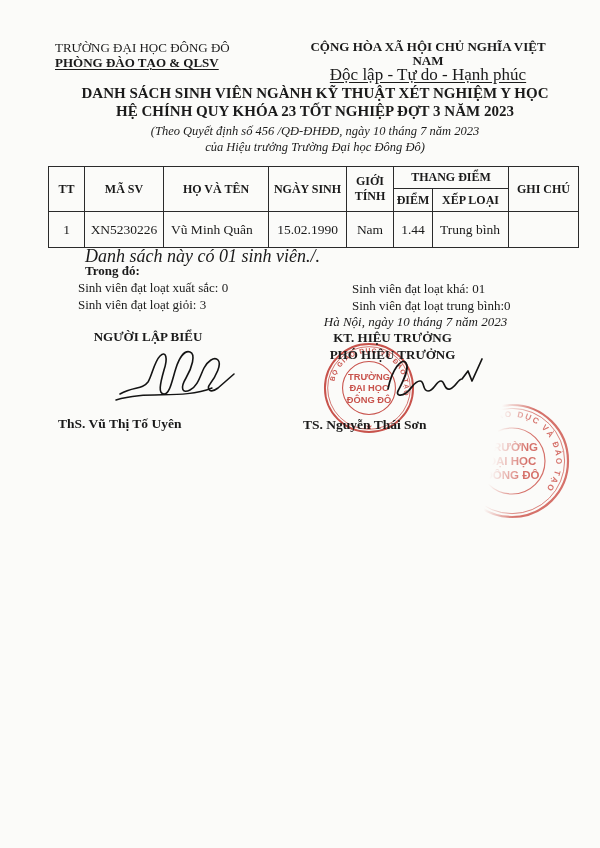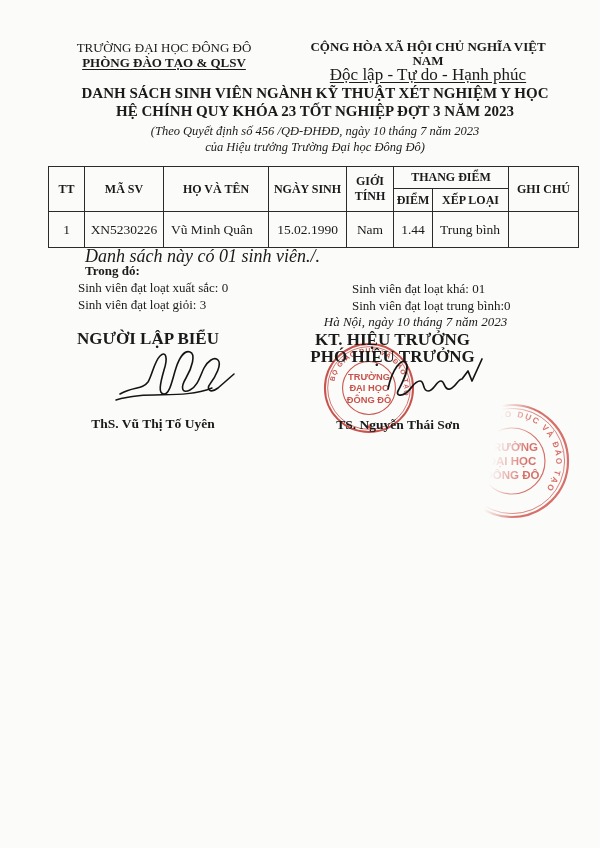--- a/index.html
+++ b/index.html
@@ -4,21 +4,21 @@
 <style>
   html,body { margin:0; padding:0; background:#e8e8e8; }
   .page {
     position:relative; width:600px; height:848px; margin:0 auto;
     background:#fbfbf9; overflow:hidden;
     font-family:"Liberation Serif", serif; color:#1a1a1a;
   }
   .abs { position:absolute; }
 
   
-  .lh-left  { left:49px; top:40px; width:230px; text-align:center; font-size:13px; line-height:15px; }
+  .lh-left  { left:55px; top:40px; width:230px; text-align:left; font-size:13px; line-height:15px; }
   .lh-right { left:298px; top:40px; width:260px; text-align:center; font-size:13px; line-height:14px; }
   .lh-dept  { font-weight:bold; text-decoration:underline; text-underline-offset:2px; }
   .lh-country { font-weight:bold; }
   .lh-motto { font-weight:normal; text-decoration:underline; text-underline-offset:2px; font-size:17px; }
 
   
   .doc-title { left:20px; top:85px; width:590px; text-align:center; }
   .title-main { font-weight:bold; font-size:15px; line-height:17.5px; }
   .decree { font-style:italic; font-size:12.5px; line-height:15.5px; }
   .decree-first { margin-top:4px; }
@@ -39,25 +39,25 @@
   .count-note { left:85px; top:246px; font-style:italic; font-size:18px; }
   .breakdown  { left:85px; top:263px; font-weight:bold; font-size:13px; }
   .sum { font-size:13px; }
   .sum-exc { left:78px;  top:280px; }
   .sum-good{ left:78px;  top:297px; }
   .sum-fair{ left:352px; top:281px; }
   .sum-avg { left:352px; top:298px; }
   .date-line { left:308px; top:314px; width:215px; text-align:center; font-style:italic; font-size:13px; }
 
   
-  .sig-title { font-weight:bold; font-size:17px; text-align:center; }
+  .sig-title { font-weight:bold; font-size:13px; text-align:center; }
   .prep-title { left:58px;  top:329px; width:180px; }
   .appr-t1    { left:300px; top:330px; width:185px; z-index:3; }
   .appr-t2    { left:300px; top:347px; width:185px; z-index:3; }
-  .sig-name { font-weight:bold; font-size:13.5px; text-align:center; z-index:3; }
+  .sig-name { font-weight:bold; font-size:13.5px; z-index:3; }
   .prep-name { left:58px;  top:416px; width:190px; }
   .appr-name { left:303px; top:417px; width:190px; }
   .sig-svg { z-index:4; }
   .sig-left-svg  { left:112px; top:342px; }
   .sig-right-svg { left:382px; top:351px; }
 
   
   .stamp1 { left:322px; top:341px; z-index:2; opacity:0.92; }
   .stamp2-wrap { left:452px; top:401px; width:120px; height:120px; z-index:1; }
   .stamp2-wrap svg { opacity:0.85; }

